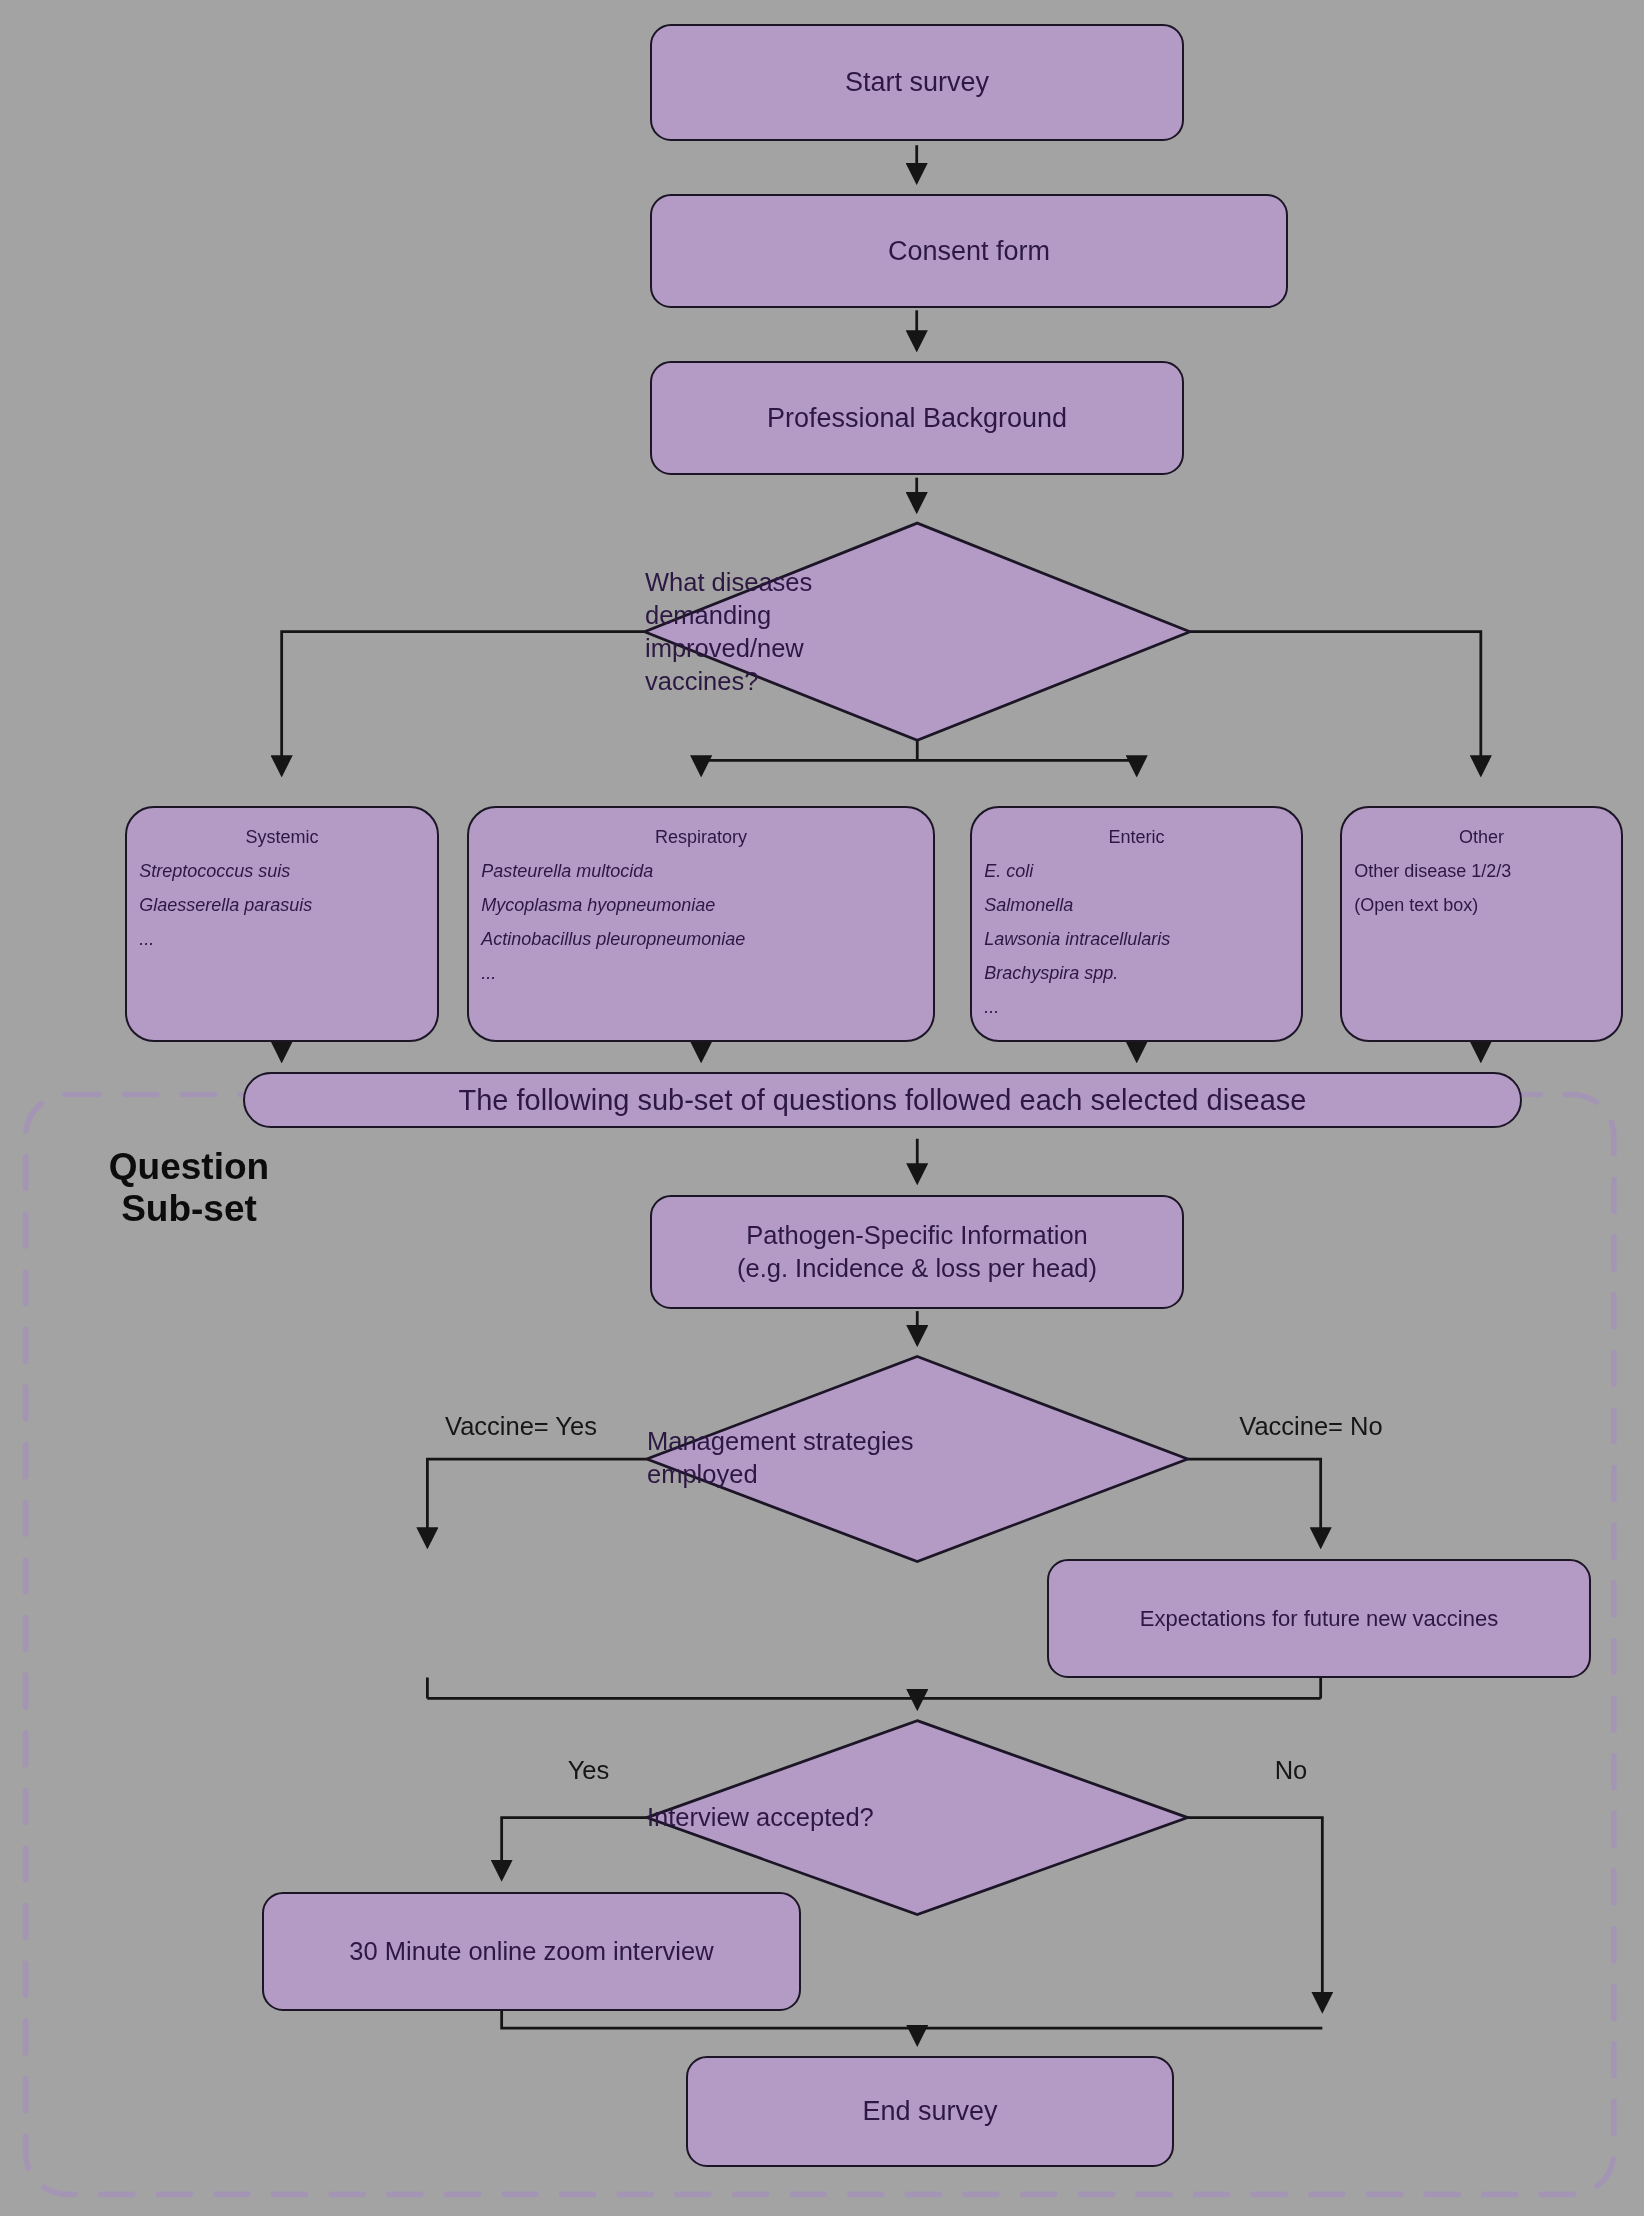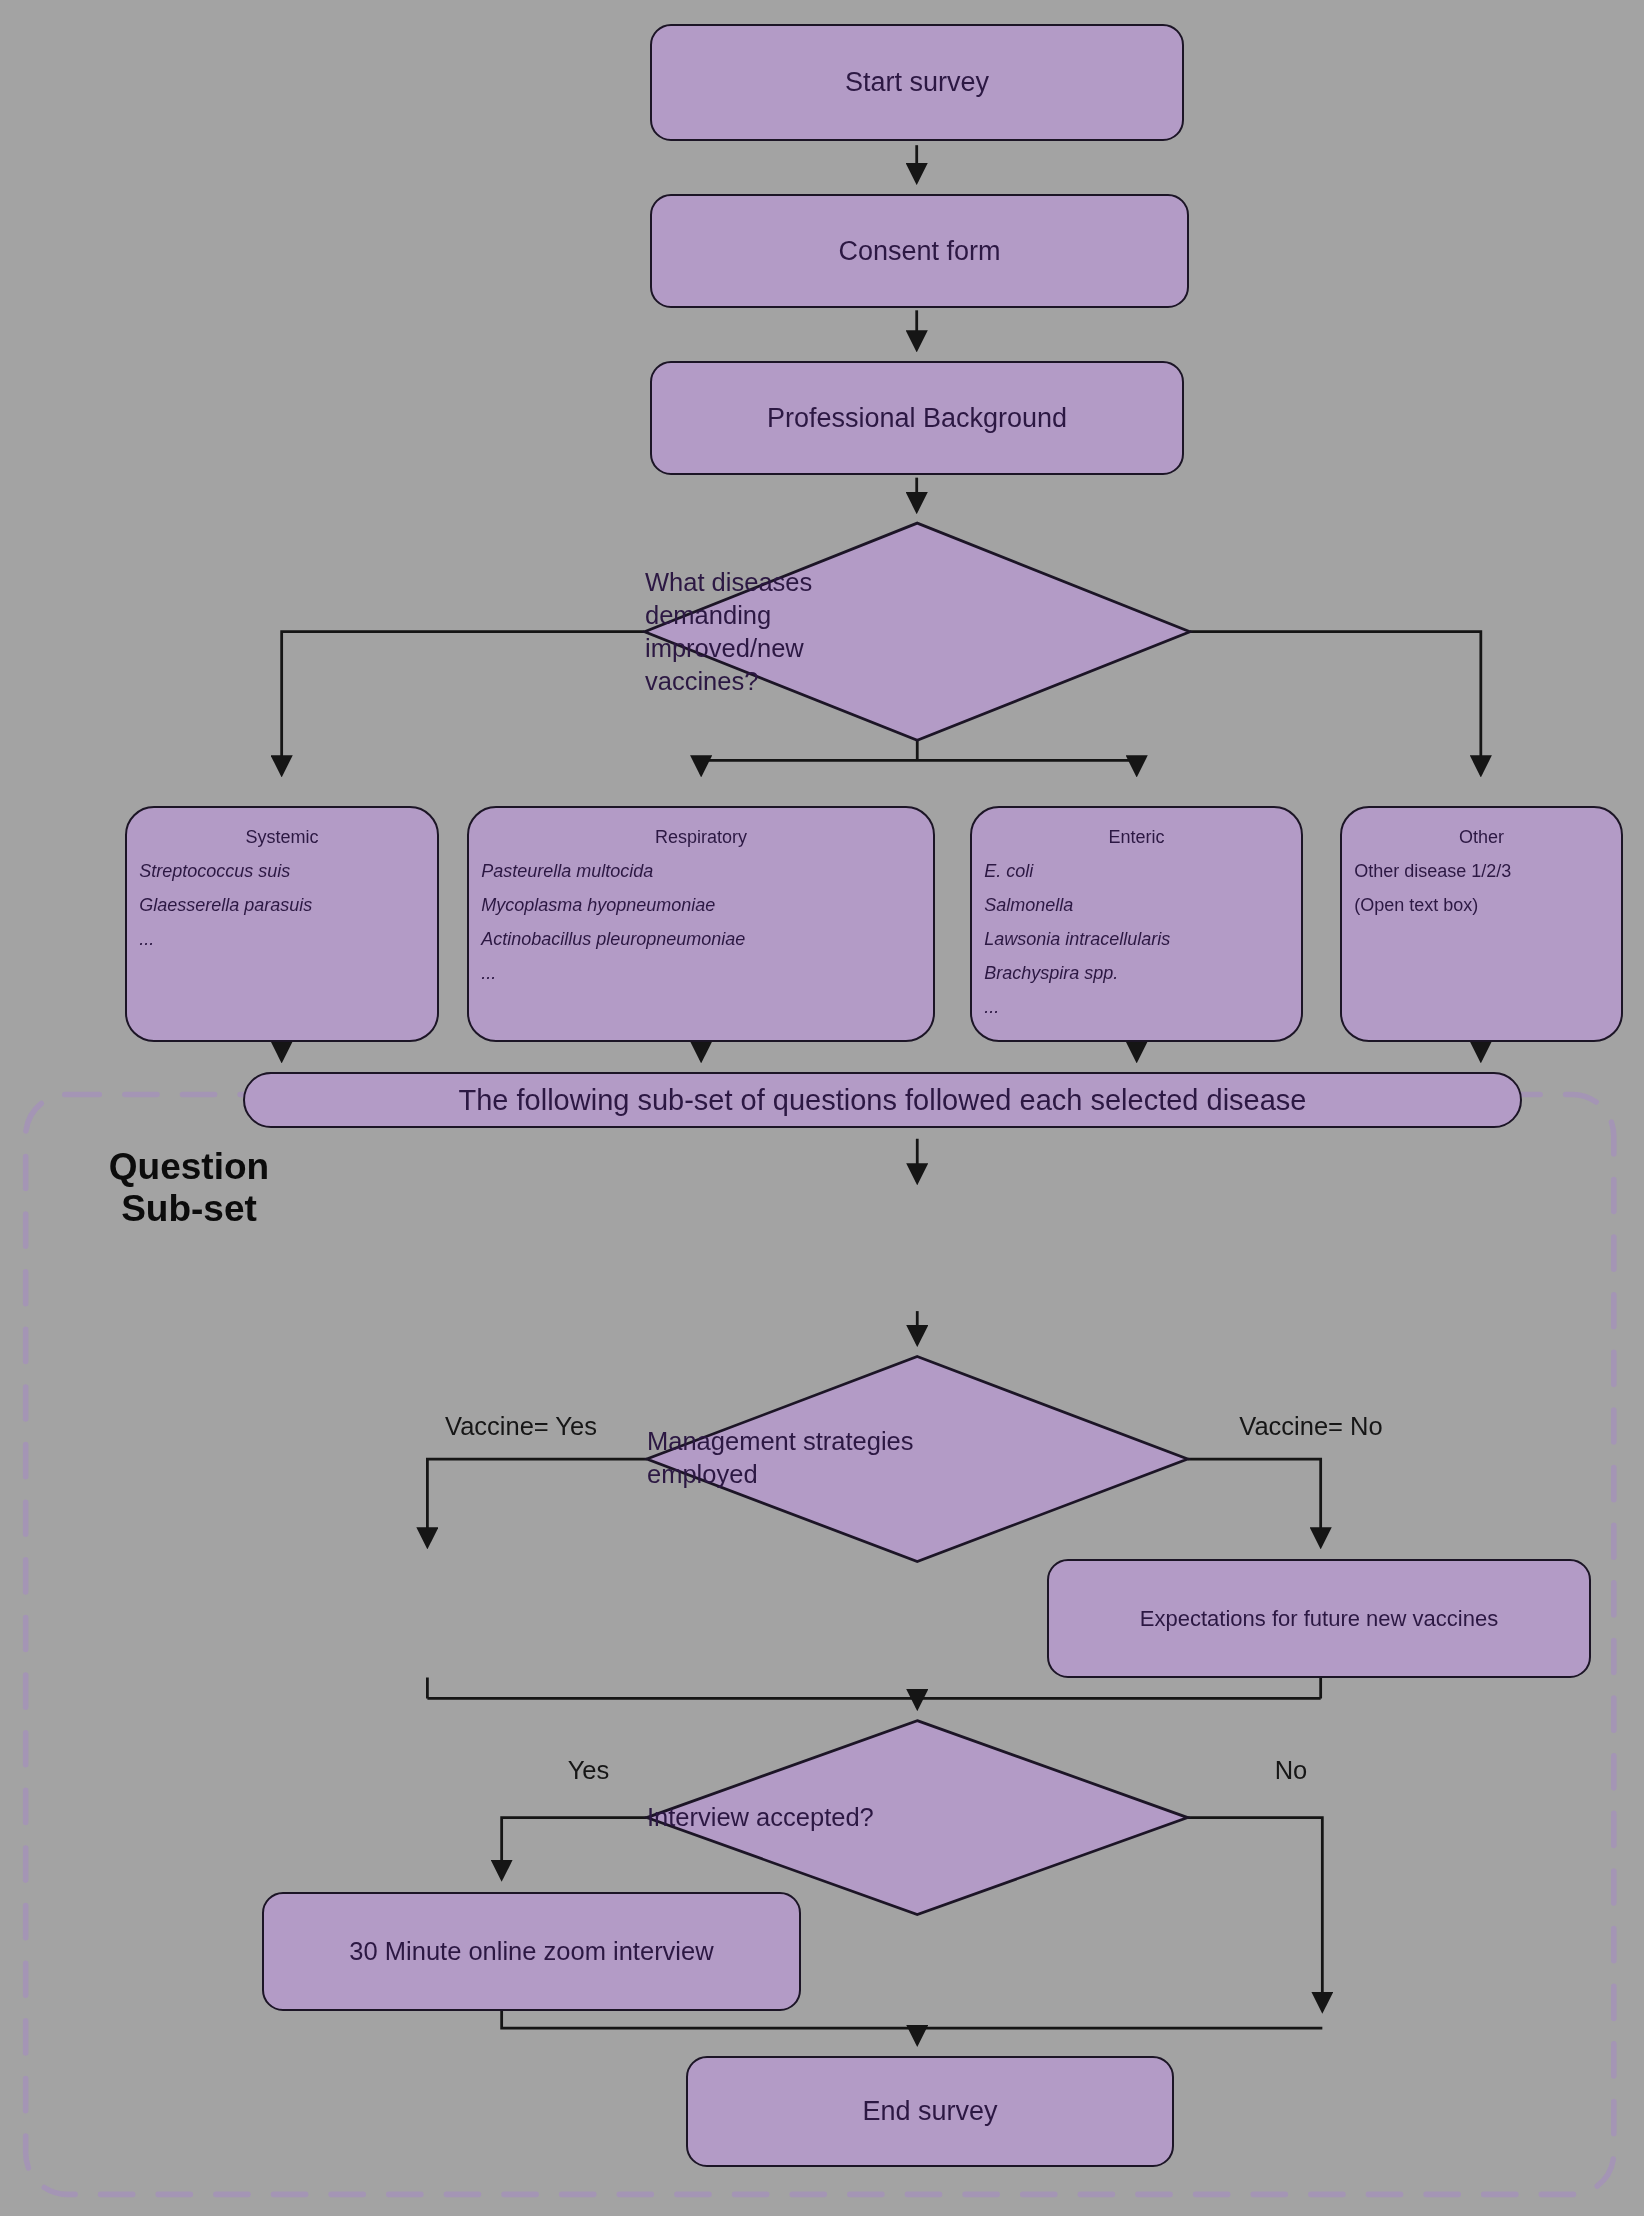--- a/index.html
+++ b/index.html
@@ -100,21 +100,21 @@
 
     <polygon points="1655,944 2147,1140 1655,1336 1163,1140" fill="#b39bc6" stroke="#1c1526" stroke-width="5"></polygon>
     <polygon points="1655,2448 2143,2633 1655,2818 1167,2633" fill="#b39bc6" stroke="#1c1526" stroke-width="5"></polygon>
     <polygon points="1655,3105 2143,3280 1655,3455 1167,3280" fill="#b39bc6" stroke="#1c1526" stroke-width="5"></polygon>
   </svg>
 
   <div class="node" style="left:650px;top:24.4px;width:534px;height:117px;">
     <span>Start survey</span>
   </div>
 
-  <div class="node" style="left:650px;top:194px;width:539px;height:114px;">
+  <div class="node" style="left:650px;top:194px;width:638px;height:114px;">
     <span>Consent form</span>
   </div>
 
   <div class="node" style="left:650px;top:361px;width:534px;height:114px;">
     <span>Professional Background</span>
   </div>
 
   <div class="dtext" style="left:645px;top:566px;width:545px;">
     <span>What diseases</span><br>
     <span>demanding</span><br>
@@ -154,20 +154,24 @@
 
   <div class="node bar" style="left:243px;top:1072px;width:1279px;height:56px;">
     <span>The following sub-set of questions followed each selected disease</span>
   </div>
 
   <div class="container-label" style="left:89px;top:1146px;width:200px;">
     <span>Question</span><br>
     <span>Sub-set</span>
   </div>
 
+  <div class="node" style="left:650px;top:1195px;width:534px;height:114px;font-size:25.5px;line-height:33px;">
+    <span>Pathogen-Specific Information</span>
+    <span>(e.g. Incidence &amp; loss per head)</span>
+  </div>
 
   <div class="dtext" style="left:647px;top:1425px;width:541px;">
     <span>Management strategies</span><br>
     <span>employed</span>
   </div>
 
   <div class="edge-label" style="left:410px;top:1412px;width:222px;">Vaccine= Yes</div>
   <div class="edge-label" style="left:1200px;top:1412px;width:222px;">Vaccine= No</div>
 
 

